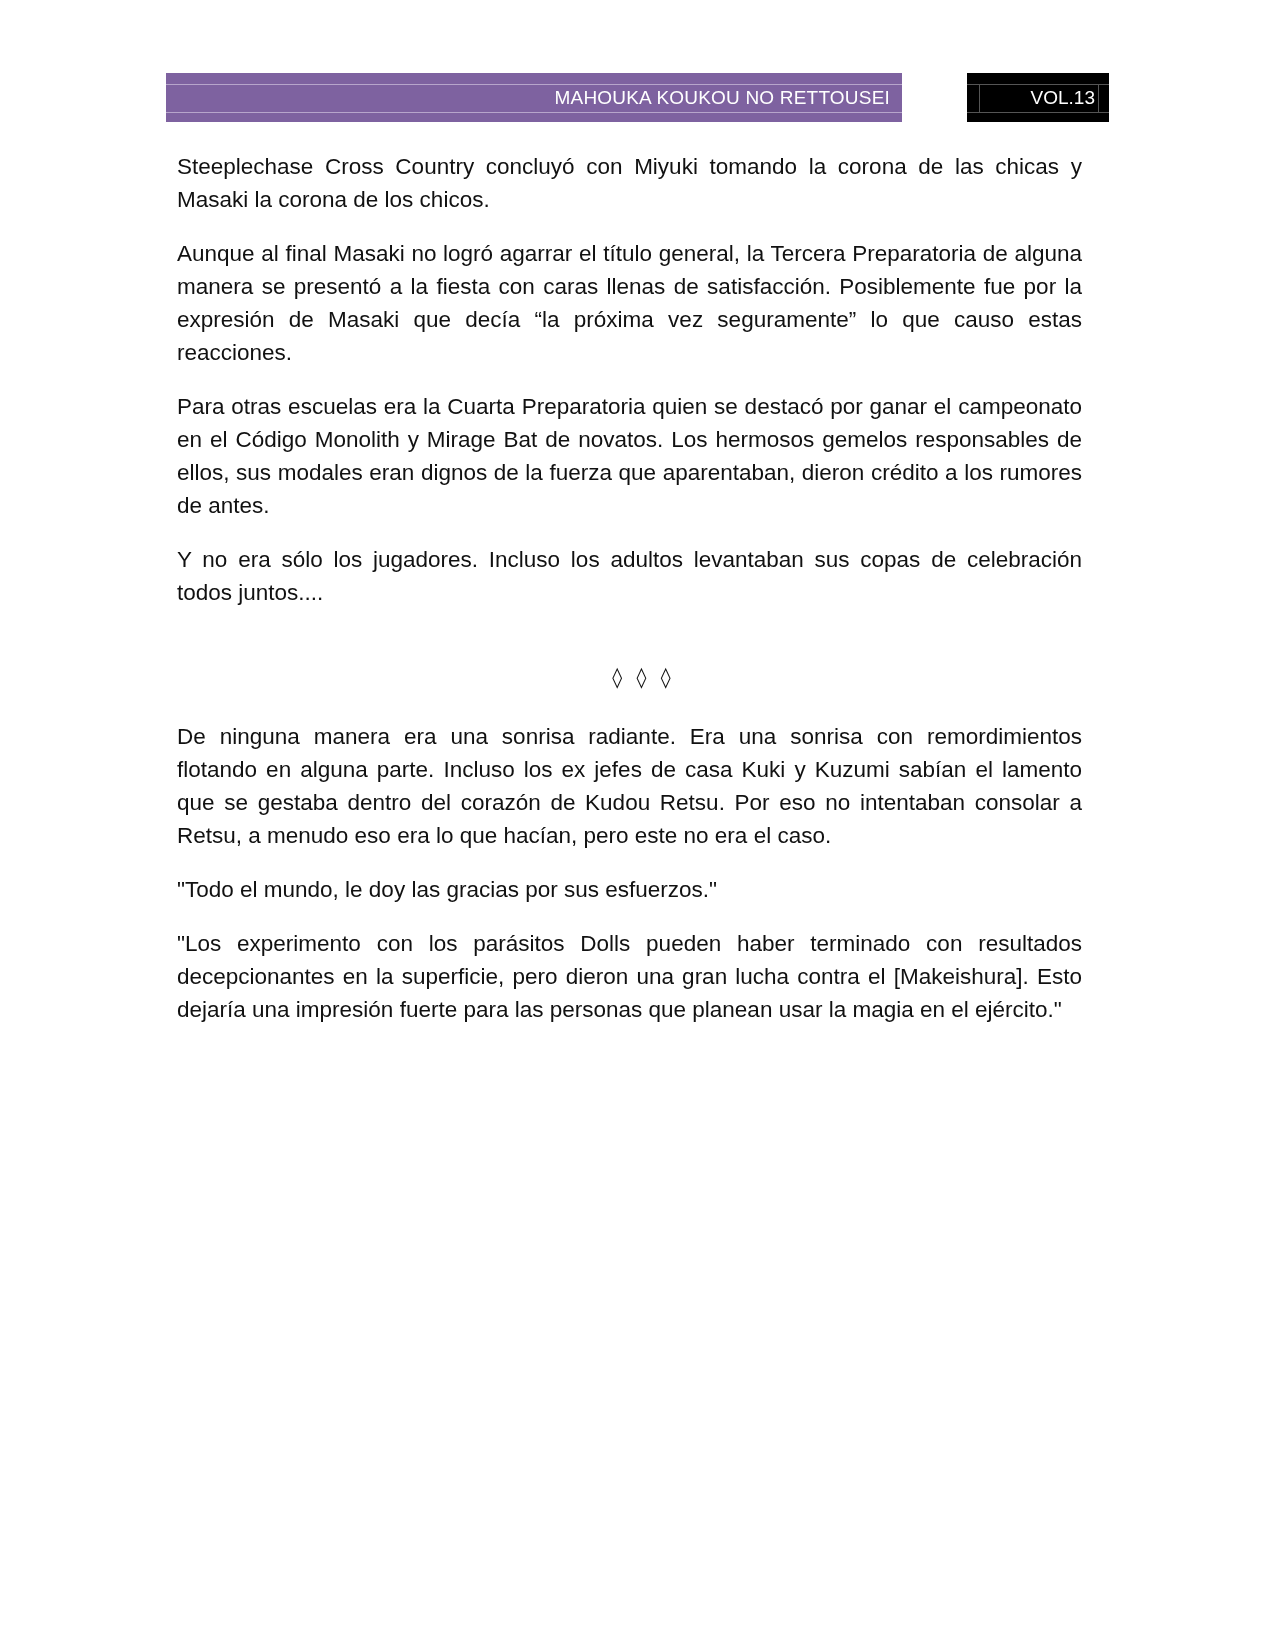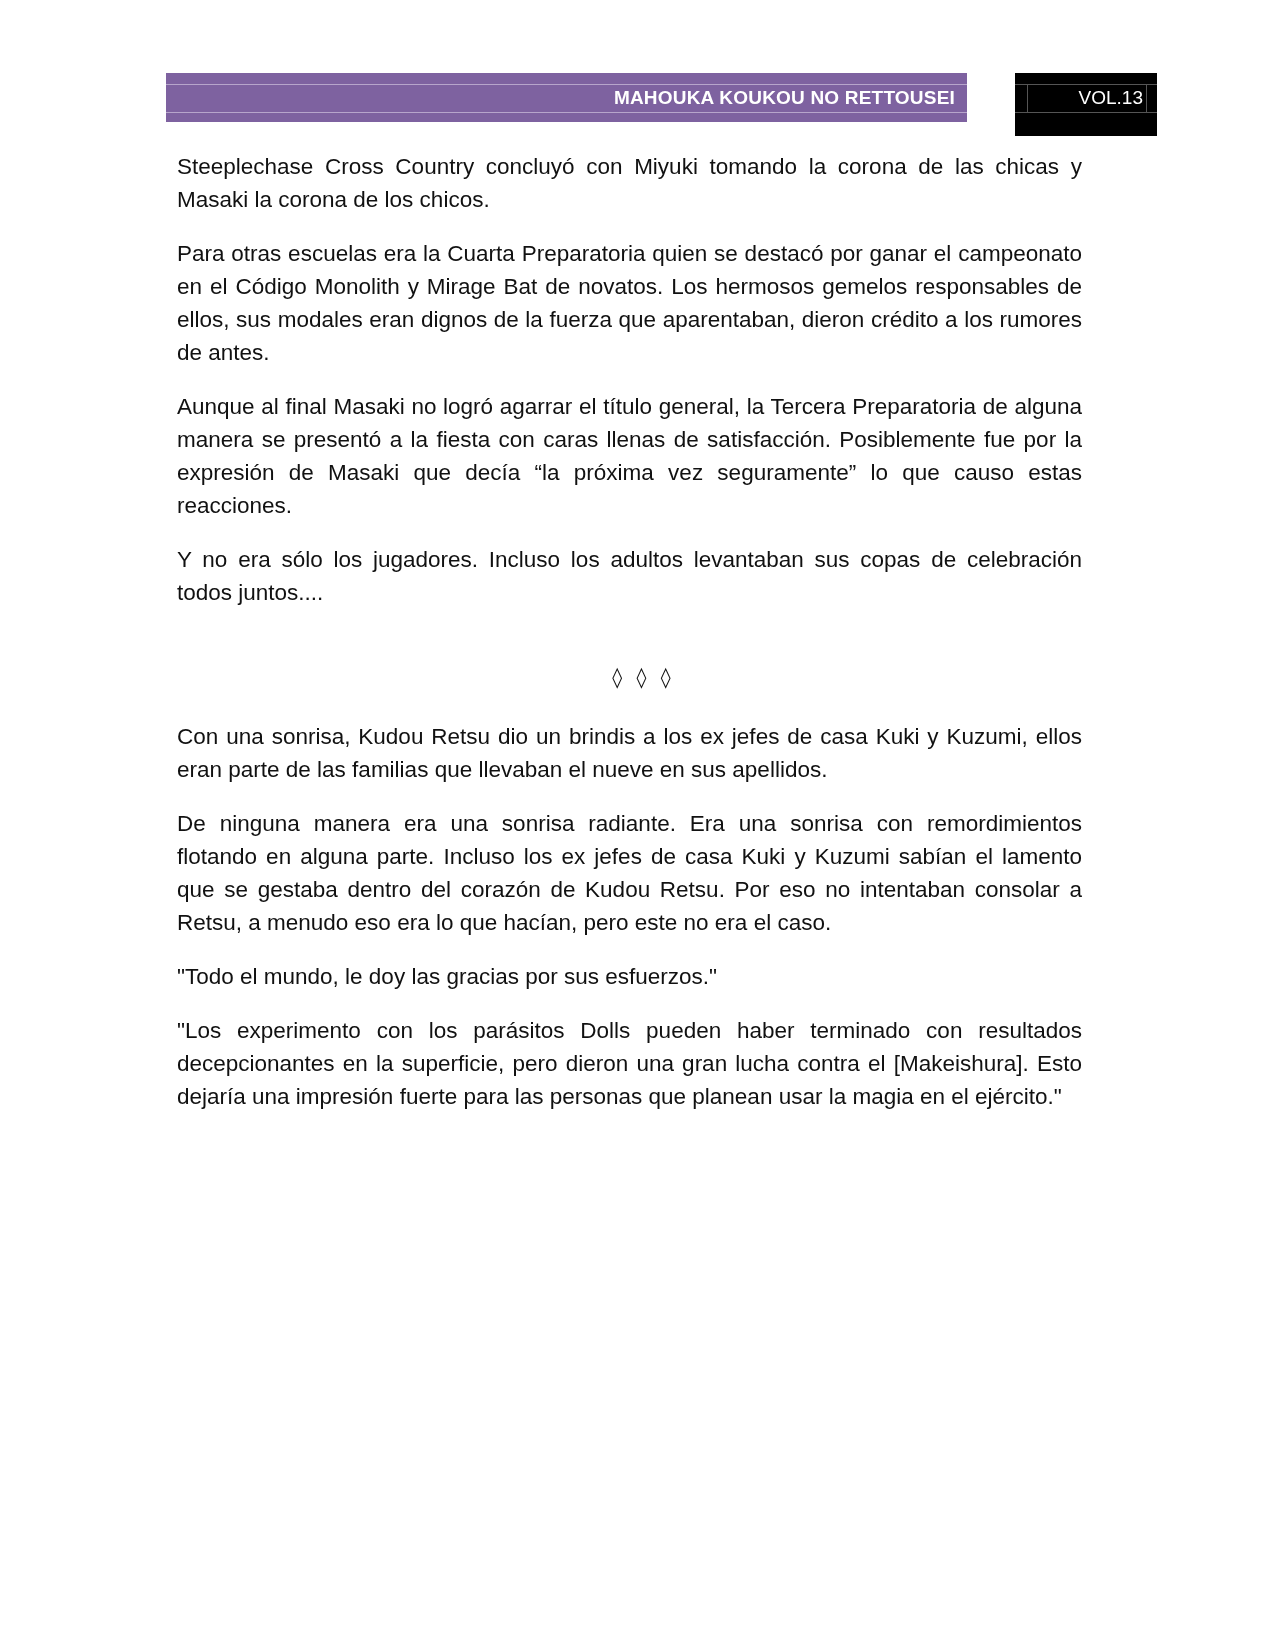--- a/index.html
+++ b/index.html
@@ -1,38 +1,36 @@
 <!DOCTYPE html>
 <html><head>
   <meta charset="utf-8">
   <style>
     html, body { margin: 0; padding: 0; background: #ffffff; }
     body { width: 1275px; height: 1650px; position: relative; overflow: hidden; }
     .header {
       position: absolute; left: 166px; top: 73px; width: 943px; height: 49px;
     }
     .header-title-box {
-      position: absolute; left: 0; top: 0; width: 801px; height: 49px;
+      position: absolute; left: 0; top: 0; width: 736px; height: 49px;
       background: #7e62a0;
-      font-weight: bold;
     }
     .header-title-box .line-top, .header-title-box .line-bot {
       position: absolute; left: 0; right: 0; height: 1px; background: #b7a5cb;
     }
     .header-title-box .line-top { top: 11px; }
     .header-title-box .line-bot { top: 39px; }
     .header-title {
       position: absolute; right: 12px; top: 11px; height: 28px; line-height: 28px;
       color: #ffffff; font-family: "Liberation Sans", sans-serif; font-size: 19px;
       letter-spacing: 0.2px;
     }
     .header-vol-box {
-      position: absolute; left: 801px; top: 0; width: 142px; height: 63px;
+      position: absolute; left: 801px; top: 0; width: 142px; height: 49px;
       background: #000000;
-      margin-left: 48px;
     }
     .header-vol-box .line-top, .header-vol-box .line-bot {
       position: absolute; left: 0; right: 0; height: 1px; background: #555555;
     }
     .header-vol-box .line-top { top: 11px; }
     .header-vol-box .line-bot { top: 39px; }
     .header-vol-box .vline {
       position: absolute; top: 11px; width: 1px; height: 28px; background: #555555;
     }
     .header-vol-box .vline.l { left: 12px; }
@@ -67,21 +65,20 @@
     <div class="line-top"></div>
     <div class="line-bot"></div>
     <div class="vline l"></div>
     <div class="vline r"></div>
     <span class="header-vol">VOL.13</span>
   </div>
 </div>
 
 <div class="content">
   <p>Steeplechase Cross Country concluyó con Miyuki tomando la corona de las chicas y Masaki la corona de los chicos.</p>
+  <p>Aunque al final Masaki no logró agarrar el título general, la Tercera Preparatoria de alguna manera se presentó a la fiesta con caras llenas de satisfacción. Posiblemente fue por la expresión de Masaki que decía “la próxima vez seguramente” lo que causo estas reacciones.</p>
   <p>Para otras escuelas era la Cuarta Preparatoria quien se destacó por ganar el campeonato en el Código Monolith y Mirage Bat de novatos. Los hermosos gemelos responsables de ellos, sus modales eran dignos de la fuerza que aparentaban, dieron crédito a los rumores de antes.</p>
-  <p>Aunque al final Masaki no logró agarrar el título general, la Tercera Preparatoria de alguna manera se presentó a la fiesta con caras llenas de satisfacción. Posiblemente fue por la expresión de Masaki que decía “la próxima vez seguramente” lo que causo estas reacciones.</p>
   <p>Y no era sólo los jugadores. Incluso los adultos levantaban sus copas de celebración todos juntos....</p>
   <div class="separator">◊ ◊ ◊</div>
-  <p>Con una sonrisa, Kudou Retsu dio un brindis a los ex jefes de casa Kuki y Kuzumi, ellos eran parte de las familias que llevaban el nueve en sus apellidos.</p>
   <p>De ninguna manera era una sonrisa radiante. Era una sonrisa con remordimientos flotando en alguna parte. Incluso los ex jefes de casa Kuki y Kuzumi sabían el lamento que se gestaba dentro del corazón de Kudou Retsu. Por eso no intentaban consolar a Retsu, a menudo eso era lo que hacían, pero este no era el caso.</p>
   <p>"Todo el mundo, le doy las gracias por sus esfuerzos."</p>
   <p>"Los experimento con los parásitos Dolls pueden haber terminado con resultados decepcionantes en la superficie, pero dieron una gran lucha contra el [Makeishura]. Esto dejaría una impresión fuerte para las personas que planean usar la magia en el ejército."</p>
 </div>
 
 </body></html>

